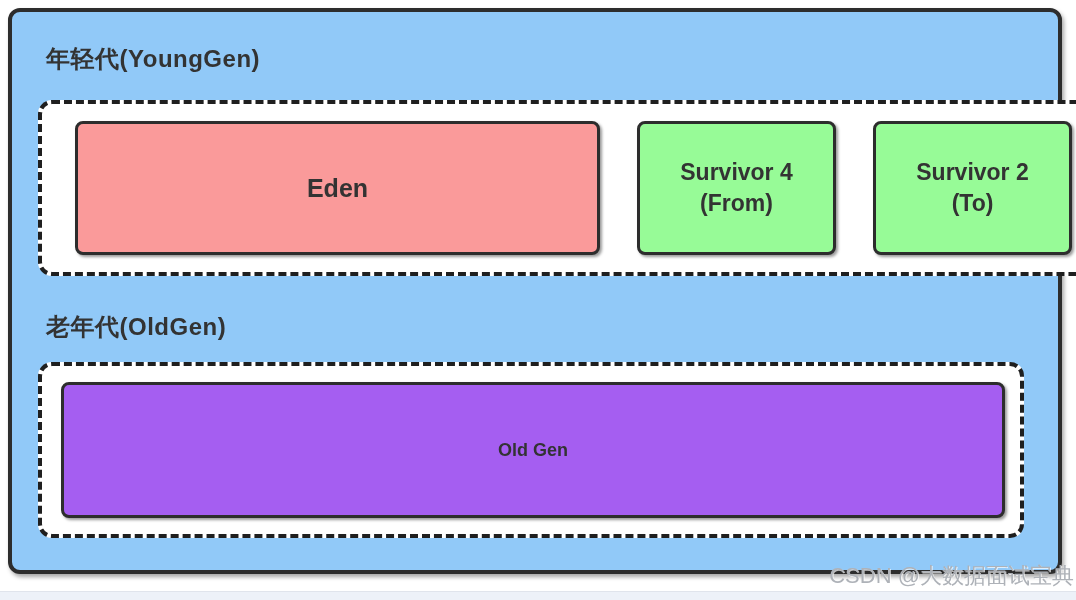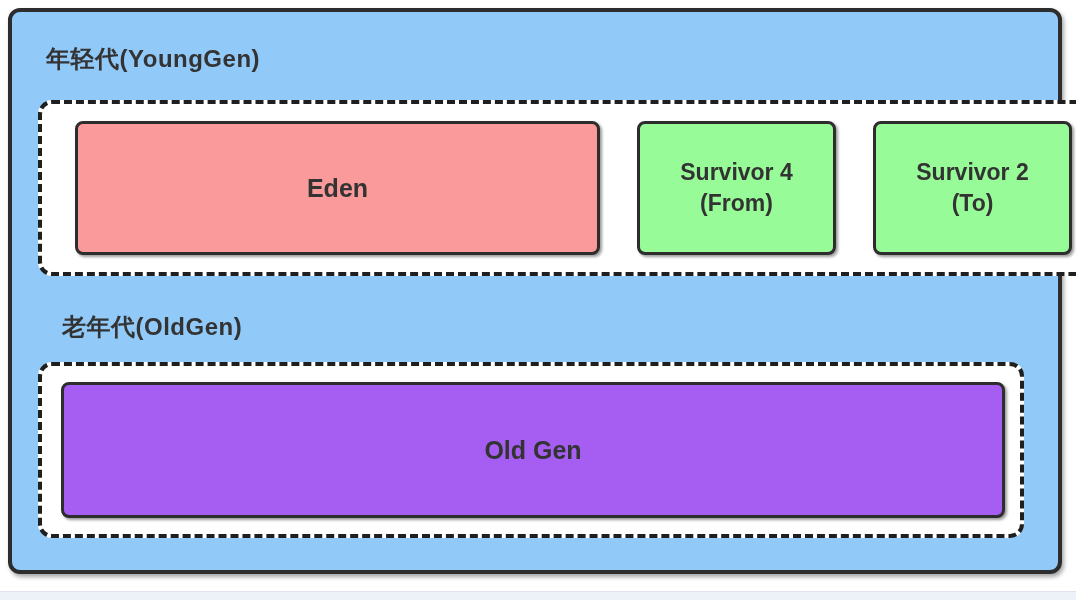--- a/index.html
+++ b/index.html
@@ -28,21 +28,21 @@
 
   .section-label {
     position: absolute;
     font-size: 24px;
     font-weight: bold;
     color: var(--text, #333333);
     letter-spacing: 0.5px;
     white-space: nowrap;
   }
   .label-younggen { left: 34px; top: 31px; }
-  .label-oldgen   { left: 50px; top: 299px; }
+  .label-oldgen   { left: 34px; top: 299px; }
 
   .dashed-region {
     position: absolute;
     background: var(--region_bg, #ffffff);
     border: 4px dashed var(--dash, #1f1f1f);
     border-radius: 14px;
     display: flex;
     align-items: center;
   }
   .region-younggen {
@@ -79,21 +79,21 @@
     flex: 0 0 199px;
     width: 199px;
     background: var(--survivor, #97FB97);
     font-size: 23px;
     line-height: 1.35;
   }
   .box-oldgen {
     flex: 1 1 auto;
     height: 136px;
     background: var(--oldgen, #A55EF1);
-    font-size: 25px;
+    font-size: 18px;
   }
 
   .watermark {
     position: absolute;
     right: 2px;
     top: 561px;
     z-index: 5;
     font-size: 22px;
     color: var(--watermark, #aeb2b8);
     text-shadow: 1px 1px 0 rgba(255,255,255,0.7);
@@ -136,16 +136,17 @@
     <div class="section-label label-oldgen">老年代(OldGen)</div>
 
     <div class="dashed-region region-oldgen">
       <div class="mem-box box-oldgen">
         <span>Old Gen</span>
       </div>
     </div>
 
   </div>
 
+  <div class="watermark">CSDN @大数据面试宝典</div>
 
   <div class="bottom-strip"></div>
 
 </div>
 
 </body></html>

